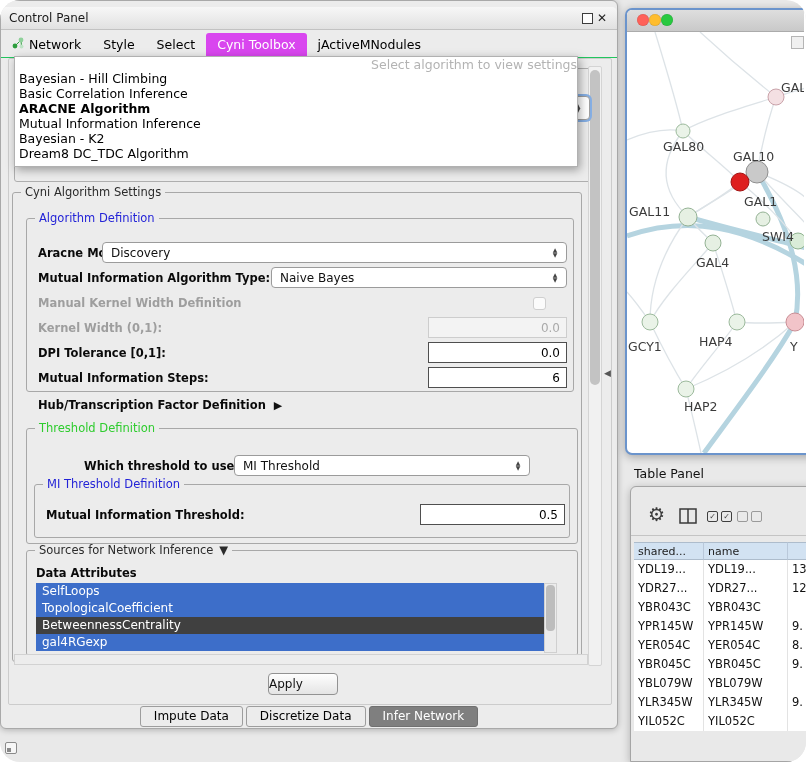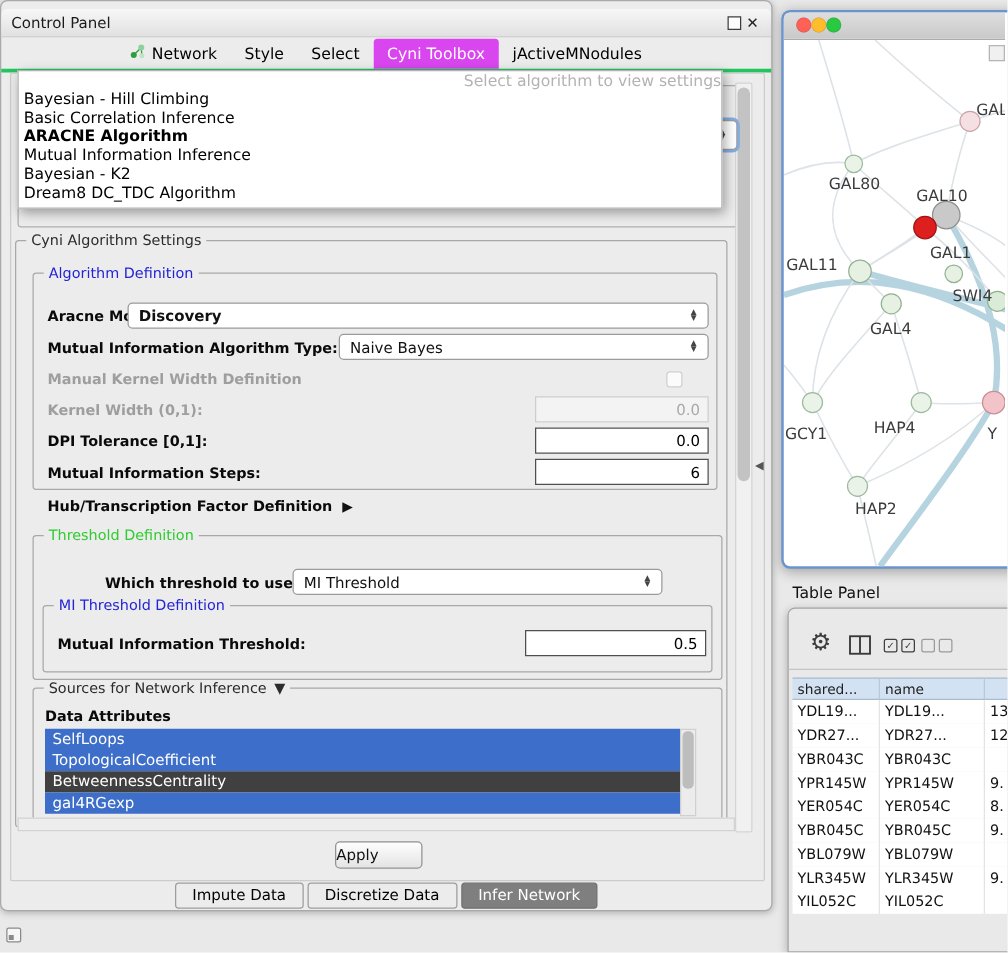--- a/index.html
+++ b/index.html
@@ -1,30 +1,30 @@
 <!DOCTYPE html>
 <html><head>
 <meta charset="utf-8">
 <style>
   html,body{margin:0;padding:0;}
   #screen{position:relative;width:806px;height:762px;background:#e9e9e9;overflow:hidden;
-          font-family:"DejaVu Sans","Liberation Sans",sans-serif;color:#111;}
+          font-family:"DejaVu Sans","Liberation Sans",sans-serif;color:#111;border-radius:20px;}
   .abs{position:absolute;}
 
   
   #cp-win{left:0;top:6;width:618px;height:729px;background:#ececec;border:1px solid #a9a9a9;
           border-radius:6px;box-shadow:0 1px 6px rgba(0,0,0,.25);box-sizing:border-box;}
   #cp-titlebar{left:1px;top:7px;width:616px;height:23px;background:linear-gradient(#f7f7f7,#e1e1e1);
           border-bottom:1px solid #c2c2c2;border-radius:5px 5px 0 0;display:flex;align-items:center;
           padding:0 8px;box-sizing:border-box;font-size:12px;color:#1a1a1a;}
   #cp-float{left:582px;top:13px;width:9px;height:9px;border:1.5px solid #3c3c3c;background:#fdfdfd;}
   #cp-close{left:597px;top:11px;font-size:12px;font-weight:bold;color:#222;cursor:default;}
 
-  #tabbar{left:1px;top:32px;width:616px;height:26px;display:flex;justify-content:center;
-          align-items:flex-end;border-bottom:3px solid #22c55e;box-sizing:border-box;}
+  #tabbar{left:1px;top:32px;width:616px;height:26px;display:flex;
+          align-items:flex-end;border-bottom:1px solid #22c55e;box-sizing:border-box;}
   .tab{font-size:12.5px;color:#000;padding:4px 11px 5px;display:flex;align-items:center;gap:5px;
        border-radius:3px 3px 0 0;white-space:nowrap;}
   .tab.selected{background:#d946ef;color:#fff;}
 
   #content-border{left:8px;top:58px;width:602px;height:645px;border:1px solid #cccccc;border-radius:2px;}
 
   
   #hidden-group{left:14px;top:68px;width:580px;height:112px;border:1px solid #aeaeae;border-radius:3px;}
   #hidden-combo{left:20px;top:96px;width:570px;height:24px;background:#fff;border:1px solid #9e9e9e;
           border-radius:4px;box-shadow:0 0 0 2px #85aee3;box-sizing:border-box;display:flex;
@@ -70,21 +70,21 @@
   #lbl-which{left:84px;top:459px;}
   #lbl-mith{left:46px;top:508px;text-align:center;}
   #lbl-dataattrs{left:36px;top:566px;}
 
   .combo{background:#fff;border:1px solid #9b9b9b;border-radius:4px;height:21px;display:flex;
          align-items:center;font-size:12px;padding-left:8px;box-sizing:border-box;}
   .combo .cval{flex:1;white-space:nowrap;overflow:hidden;}
   .stepper{width:16px;display:flex;flex-direction:column;align-items:center;justify-content:center;
            margin-right:3px;color:#444;}
   .stepper span{font-size:6px;line-height:4.5px;}
-  #aracne-combo{left:102px;top:242px;width:465px;font-weight:bold;}
+  #aracne-combo{left:102px;top:242px;width:465px;}
   #mitype-combo{left:271px;top:267px;width:296px;}
   #which-combo{left:234px;top:455px;width:296px;}
 
   input.field{position:absolute;border:1px solid #4f4f4f;background:#fff;
         font:12px "DejaVu Sans","Liberation Sans",sans-serif;text-align:right;padding:0 6px;
         box-sizing:border-box;height:21px;color:#000;}
   #kernel-field{left:428px;top:317px;width:139px;background:#f3f3f3;color:#aaa;border-color:#cdcdcd;}
   #dpi-field{left:428px;top:342px;width:139px;}
   #steps-field{left:428px;top:367px;width:139px;}
   #mith-field{left:420px;top:504px;width:145px;}

